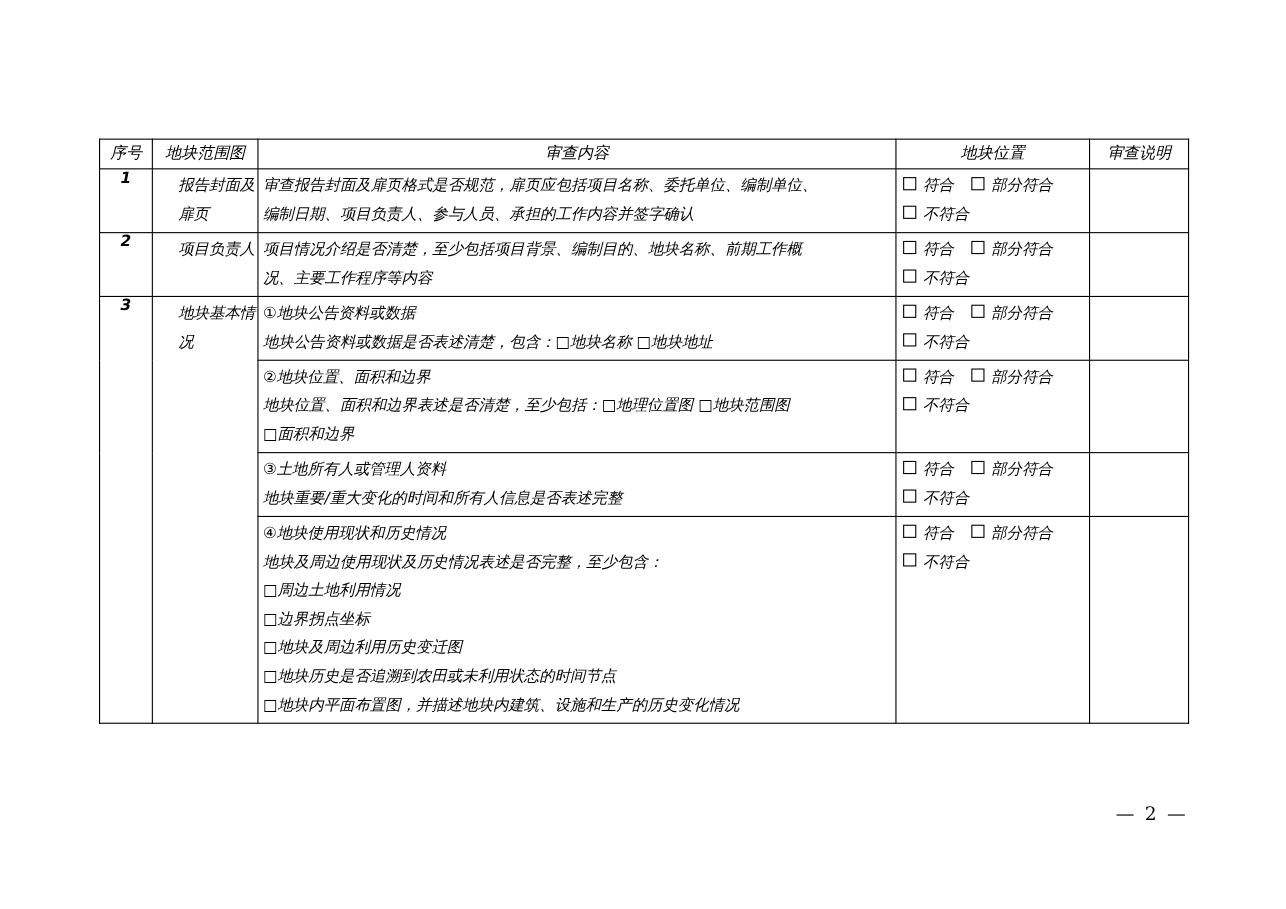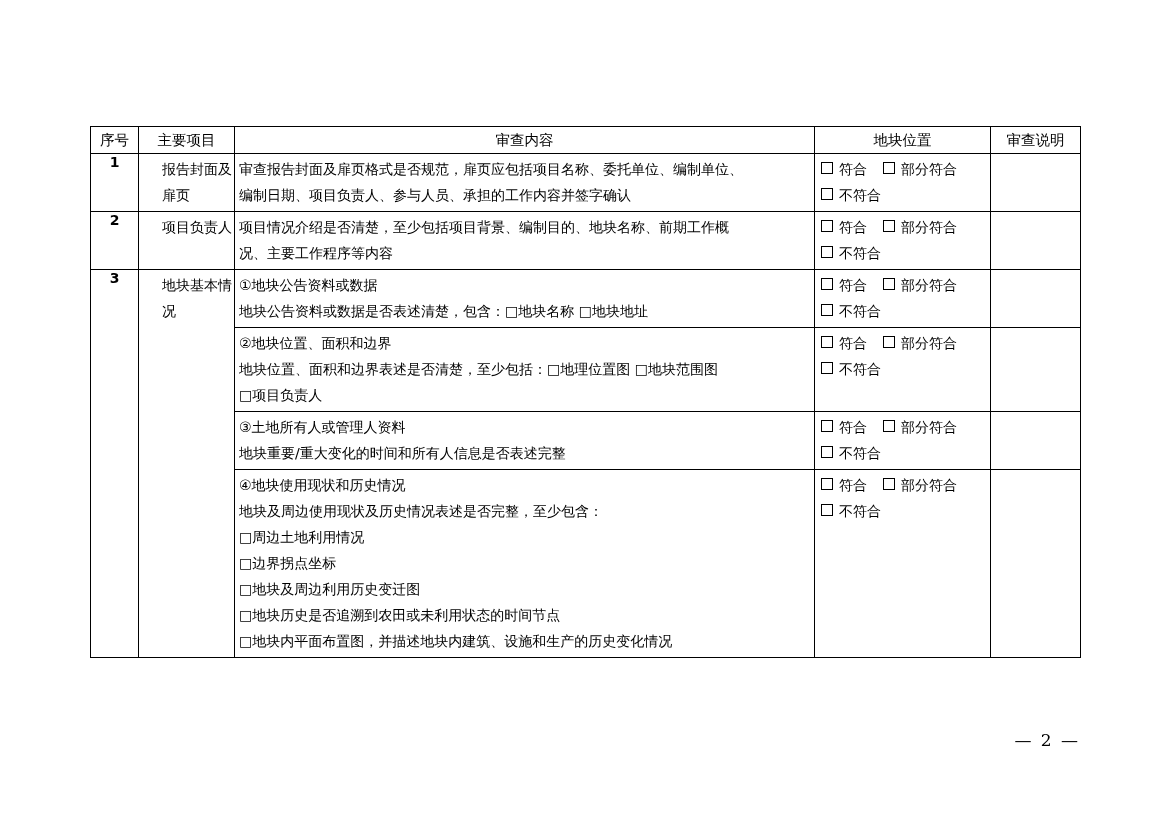--- a/index.html
+++ b/index.html
@@ -21,20 +21,21 @@
     width: 1169px;
     height: 826px;
   }
   table.review-table {
     position: absolute;
     left: 90px;
     top: 126px;
     width: 990px;
     border-collapse: collapse;
     table-layout: fixed;
+    font-style: italic;
   }
   table.review-table td, table.review-table th {
     border: 1px solid #000000;
     vertical-align: top;
     padding: 0;
     font-weight: normal;
   }
   .hdr {
     text-align: center;
     font-size: 14.5px;
@@ -117,21 +118,21 @@
     <colgroup>
       <col class="col-no">
       <col class="col-item">
       <col class="col-content">
       <col class="col-concl">
       <col class="col-remark">
     </colgroup>
     <thead>
       <tr>
         <th class="hdr">序号</th>
-        <th class="hdr">主要项目</th>
+        <th class="hdr">地块范围图</th>
         <th class="hdr">审查内容</th>
         <th class="hdr">地块位置</th>
         <th class="hdr">审查说明</th>
       </tr>
     </thead>
     <tbody>
 
       <tr>
         <td class="mid">
           <div class="no-cell">1</div>
@@ -214,21 +215,21 @@
         <td>
           <div class="cell"></div>
         </td>
       </tr>
 
       <tr>
         <td>
           <div class="content-cell">
             <span class="line">②地块位置、面积和边界</span>
             <span class="line">地块位置、面积和边界表述是否清楚，至少包括：□地理位置图 □地块范围图</span>
-            <span class="line">□项目负责人</span>
+            <span class="line">□面积和边界</span>
           </div>
         </td>
         <td class="mid">
           <div class="concl-cell">
             <span class="row1">
               <span class="box"></span><span>符合</span><span class="gap-sm"></span><span class="box"></span><span>部分符合</span>
             </span>
             <span class="row2">
               <span class="box"></span><span>不符合</span>
             </span>

